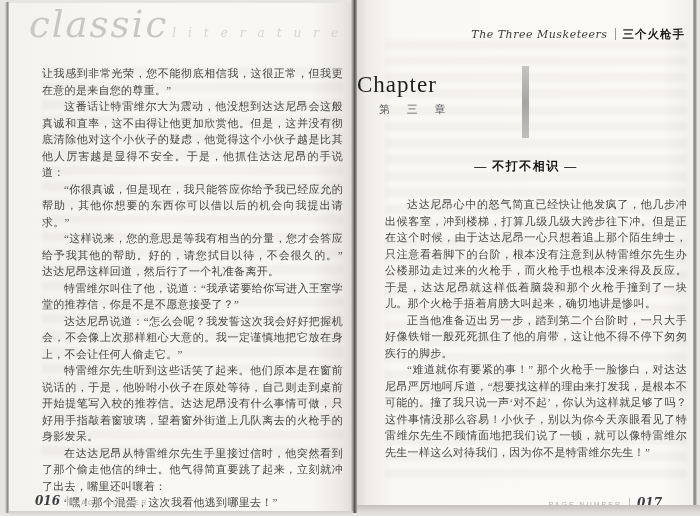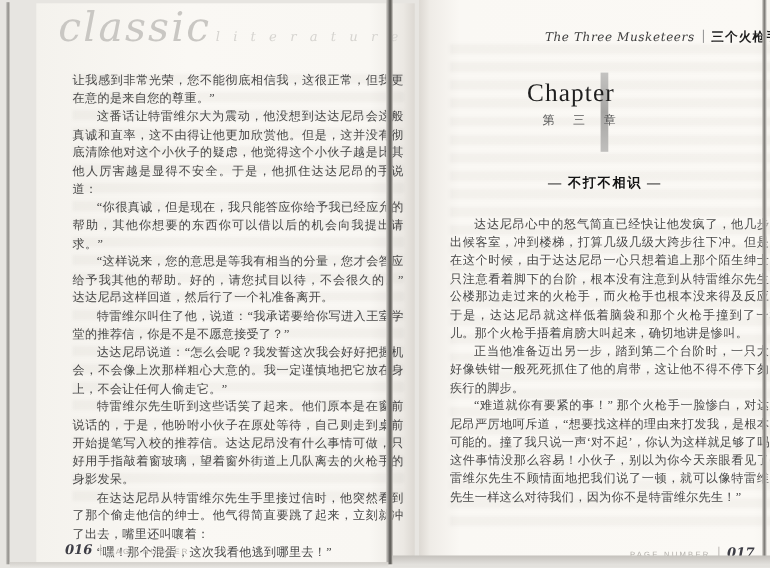--- a/index.html
+++ b/index.html
@@ -2,21 +2,21 @@
 <html><head>
 <meta charset="utf-8">
 <style>
   html,body{margin:0;padding:0;}
   body{
     width:700px;height:516px;background:#e7e5e1;
     font-family:"Liberation Serif", serif;overflow:hidden;position:relative;
   }
   .book{position:absolute;inset:0;}
   
-  .page{position:absolute;overflow:hidden;margin-left:24px;}
+  .page{position:absolute;overflow:hidden;}
   .page-left{
     left:9px;top:3px;width:344px;height:510px;
     background:linear-gradient(90deg,#f4f2ed 0%,#faf8f4 40%,#f9f7f3 88%,#ebe8e3 97%,#dcd8d2 100%);
   }
   .page-right{
     left:357px;top:0;width:338px;height:507px;
     background:linear-gradient(90deg,#ddd9d3 0%,#efece7 3%,#faf8f4 11%,#fbf9f5 90%,#f1efe9 100%);
   }
   .edge-left{position:absolute;left:5px;top:2px;width:4px;height:511px;
     background:linear-gradient(90deg,#e4e2de,#8e8c88 60%,#c9c6c1);}
@@ -59,21 +59,21 @@
     font-family:"DejaVu Serif", serif;font-style:italic;font-size:11px;
     color:#3b3b3b;letter-spacing:0.5px;
   }
   .hdr-div{display:inline-block;width:1px;height:12px;background:#9a9a9a;
     margin:0 7px -2px 7px;}
   .rp-header-zh{
     font-family:"Liberation Sans", sans-serif;font-weight:bold;font-size:11.5px;
     color:#1d1d1d;letter-spacing:1px;
   }
   
-  .chapter-block{position:absolute;left:0;top:64px;width:276px;text-align:center;}
+  .chapter-block{position:absolute;left:0;top:64px;width:276px;}
   .chapter-bar{position:absolute;left:165px;top:2px;width:7px;height:72px;
     background:linear-gradient(180deg,#c4c3c1,#a6a5a3 50%,#c0bfbd);}
   .chapter-label{
     position:relative;z-index:1;display:block;margin-top:8px;
     font-family:"Liberation Serif", serif;font-size:23px;color:#1f1f1f;letter-spacing:1px;
   }
   .chapter-number{
     position:relative;z-index:1;display:block;margin-top:4px;padding-left:22px;
     font-size:11px;color:#5a5a5a;letter-spacing:7px;
   }

